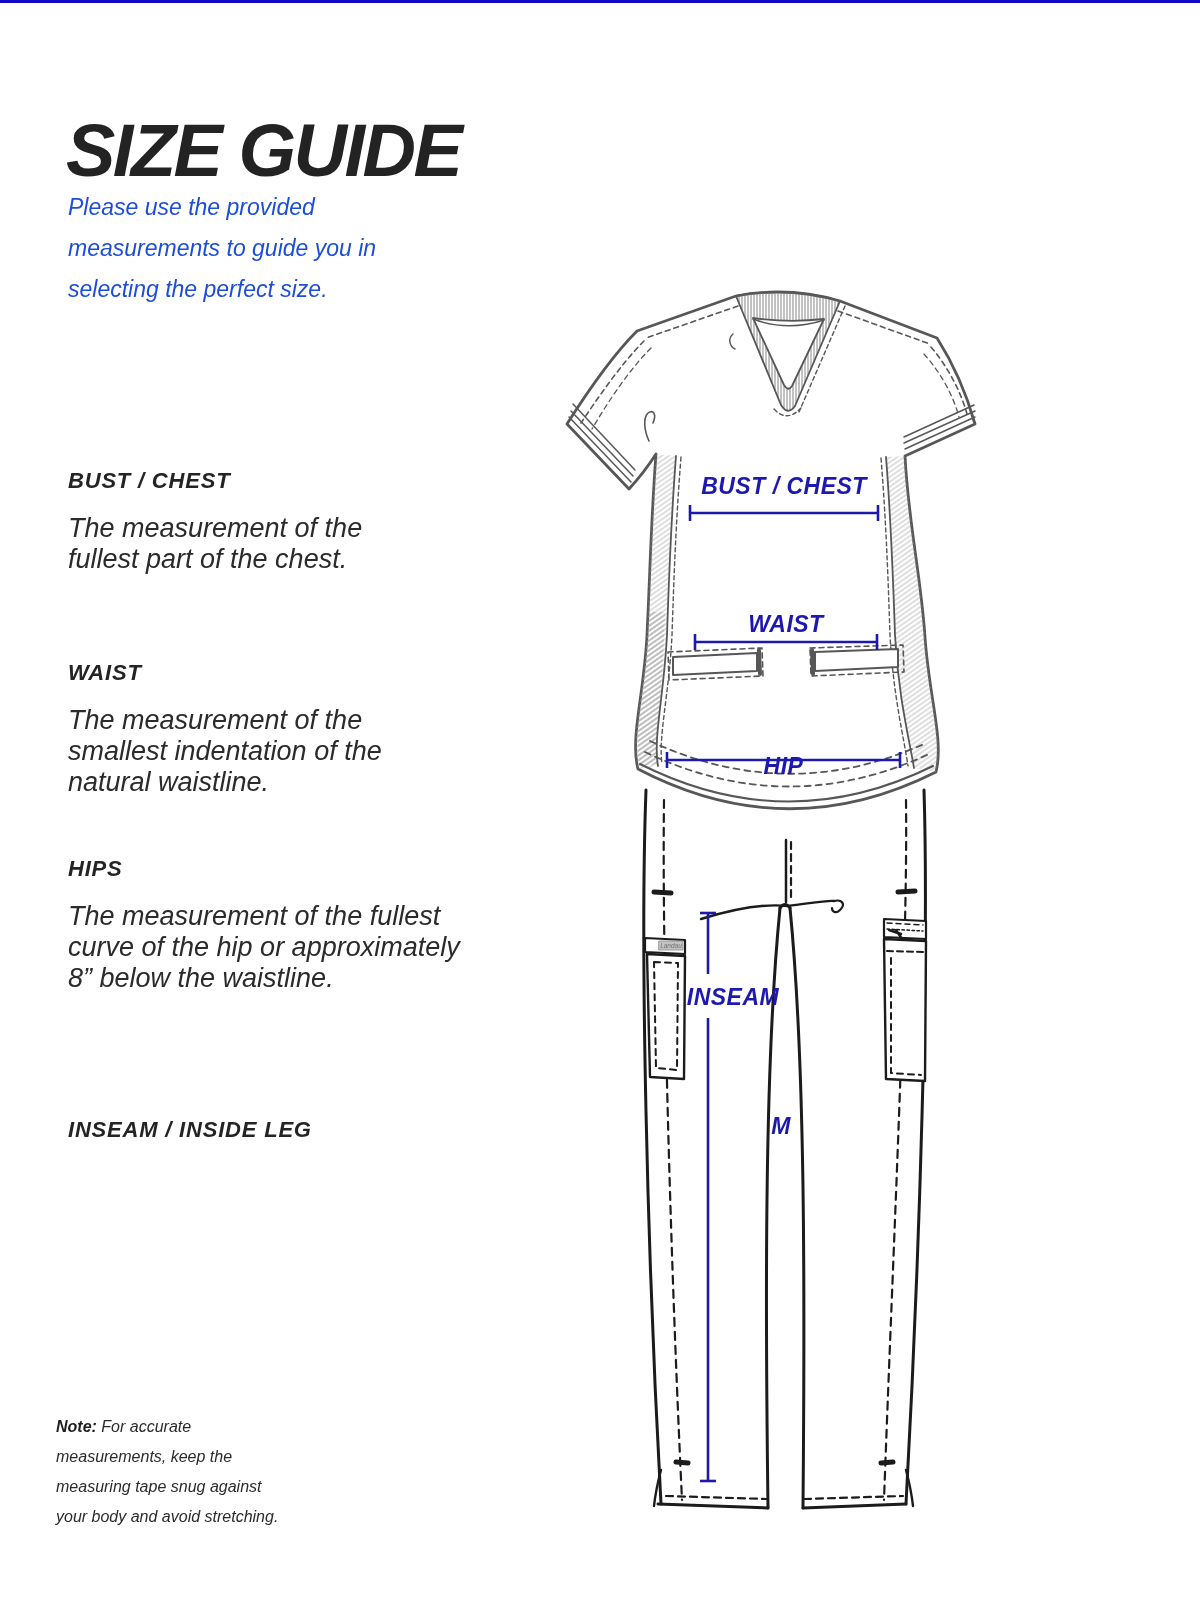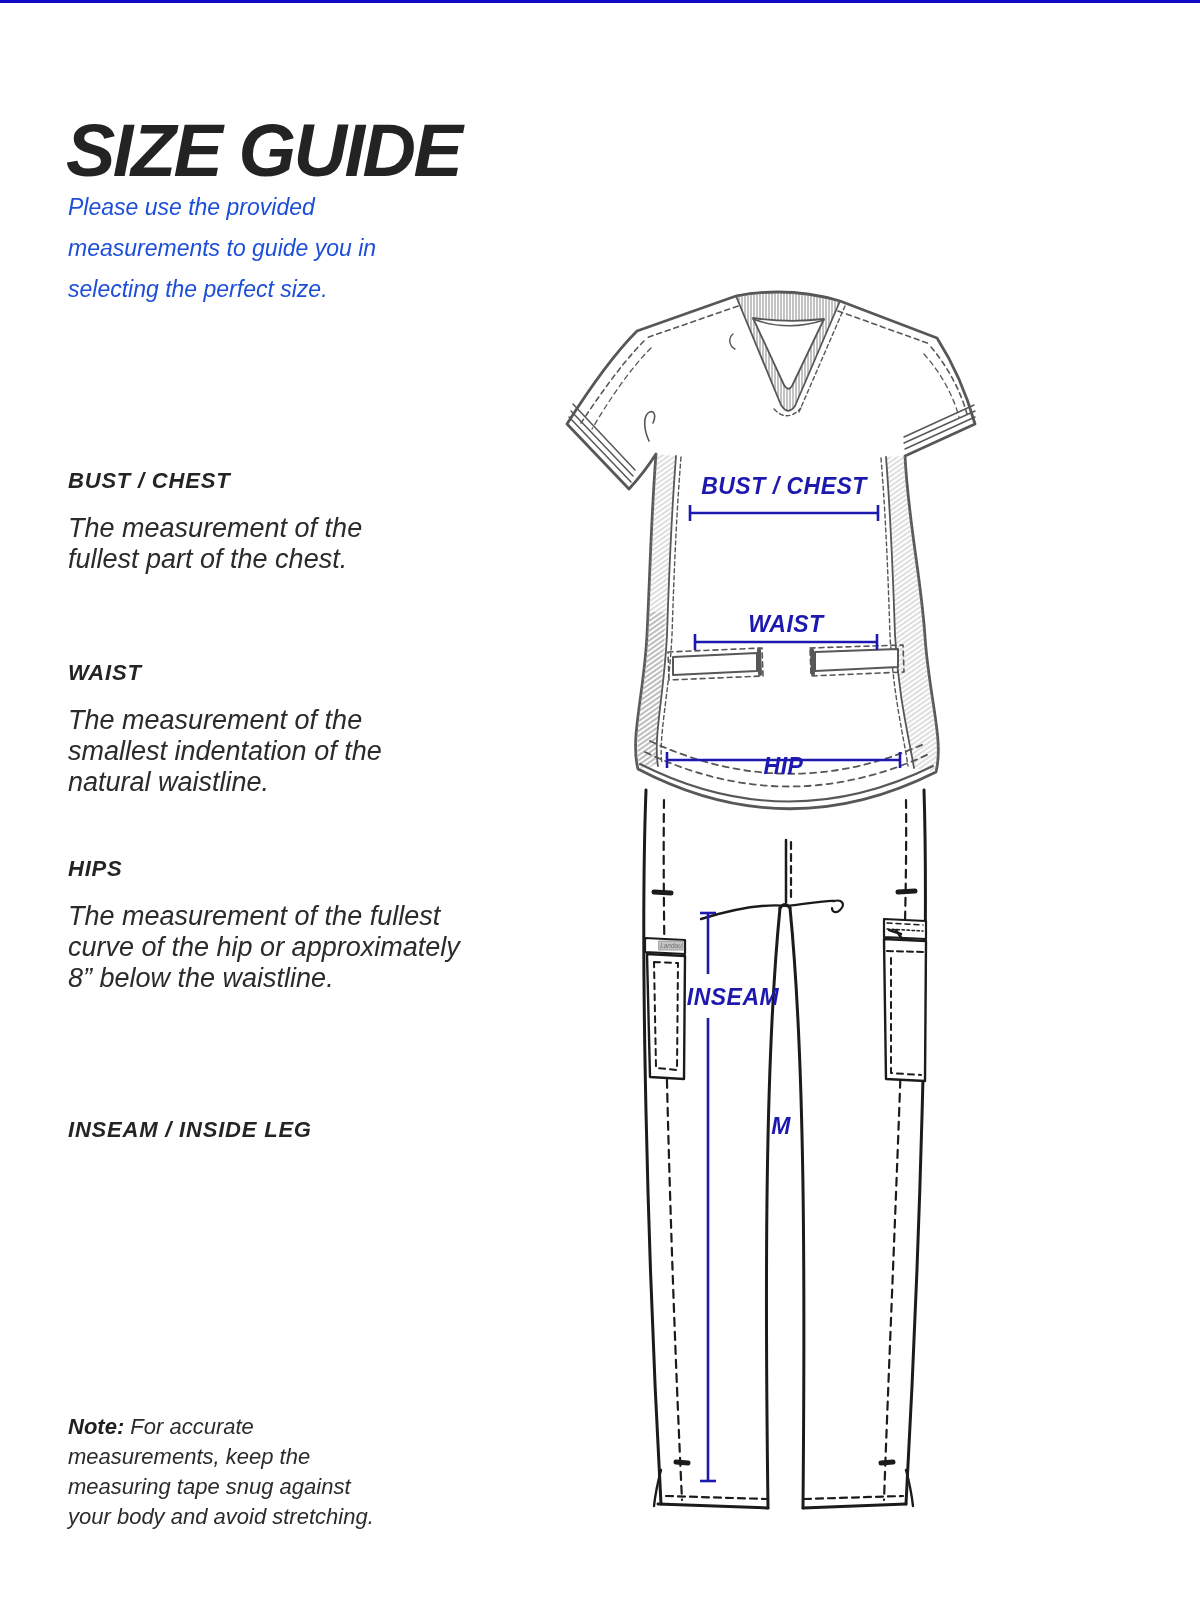--- a/index.html
+++ b/index.html
@@ -6,21 +6,21 @@
   .page{position:relative;width:1200px;height:1600px;background:#ffffff;overflow:hidden;
         font-family:"Liberation Sans","DejaVu Sans",sans-serif;color:#262626;font-style:italic;}
   .top-border{position:absolute;left:0;top:0;width:1200px;height:3px;background:#1408C8;}
   .page-title{position:absolute;left:66px;top:62px;font-size:74px;font-weight:700;
               letter-spacing:-2.5px;color:#232323;line-height:1.05;}
   .intro{position:absolute;left:68px;top:164px;width:470px;font-size:23px;line-height:41px;
          white-space:pre-line;color:#1d4ed8;}
   .sec-head{position:absolute;left:68px;font-size:22px;font-weight:700;letter-spacing:0.8px;color:#242424;}
   .sec-body{position:absolute;left:68px;width:470px;font-size:27px;line-height:31px;
             white-space:pre-line;color:#2b2b2b;}
-  .note{position:absolute;left:68px;top:1393px;width:470px;font-size:22px;line-height:30px;
+  .note{position:absolute;left:56px;top:1393px;width:470px;font-size:16px;line-height:30px;
         white-space:pre-line;color:#2b2b2b;margin-top:19px;}
   .note b{font-weight:700;color:#1f1f1f;}
   .diagram-svg{position:absolute;left:520px;top:280px;width:500px;height:1250px;}
   .dlabel{position:absolute;text-align:center;font-size:23px;font-weight:700;
           letter-spacing:0.5px;color:#1E19AE;}
   .lbl-bust{left:690px;top:473px;width:188px;}
   .lbl-waist{left:695px;top:611px;width:182px;}
   .lbl-hip{left:667px;top:729px;width:233px;margin-top:24px;}
   .lbl-inseam{left:630px;top:984px;width:116px;margin-left:45px;}
   .lbl-m{left:766px;top:1113px;width:30px;}

